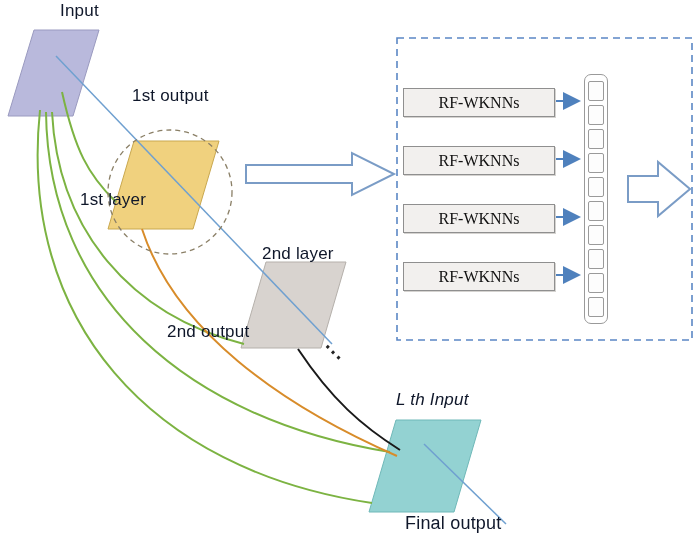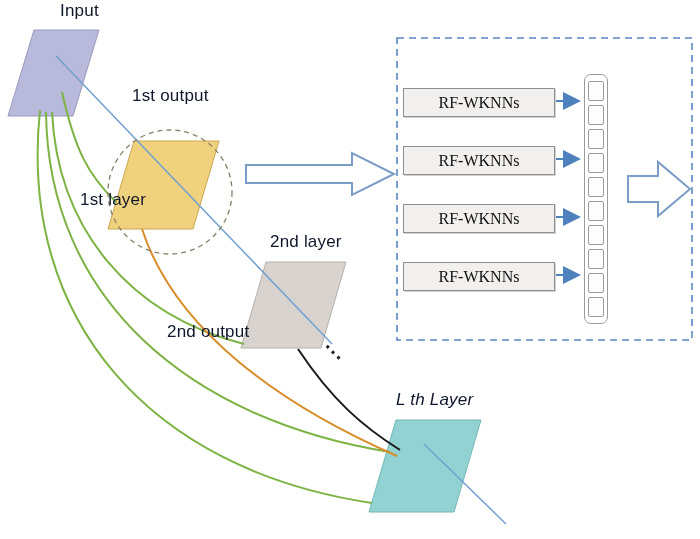--- a/index.html
+++ b/index.html
@@ -74,23 +74,24 @@
     <line x1="556" y1="159" x2="577" y2="159" stroke-width="2" marker-end="url(#arrowBlue)" stroke="#4f81bd"></line>
     <line x1="556" y1="217" x2="577" y2="217" stroke-width="2" marker-end="url(#arrowBlue)" stroke="#4f81bd"></line>
     <line x1="556" y1="275" x2="577" y2="275" stroke-width="2" marker-end="url(#arrowBlue)" stroke="#4f81bd"></line>
 
     <polygon points="628,176 658,176 658,162 690,189 658,216 658,202 628,202" fill="#ffffff" stroke-width="2" stroke="#7a9cc6"></polygon>
   </svg>
 
   <div class="lbl" style="left:60px; top:1px;">Input</div>
   <div class="lbl" style="left:132px; top:86px;">1st output</div>
   <div class="lbl" style="left:80px; top:190px;">1st layer</div>
-  <div class="lbl" style="left:262px; top:232px;margin-left:8px;">2nd layer</div>
+  <div class="lbl" style="left:262px; top:244px;">2nd layer</div>
   <div class="lbl" style="left:167px; top:322px;">2nd output</div>
-  <div class="lbl italic" style="left:396px; top:390px;">L th Layer</div>
+  <div class="lbl italic" style="left:396px; top:390px;">L th Input</div>
+  <div class="lbl big" style="left:405px; top:513px;">Final output</div>
   <div class="ellipsis-diag">...</div>
 
   <div class="rf-box" style="top:88px;">RF-WKNNs</div>
   <div class="rf-box" style="top:146px;">RF-WKNNs</div>
   <div class="rf-box" style="top:204px;">RF-WKNNs</div>
   <div class="rf-box" style="top:262px;">RF-WKNNs</div>
 
   <div class="stack">
     <div class="cell"></div>
     <div class="cell"></div>

